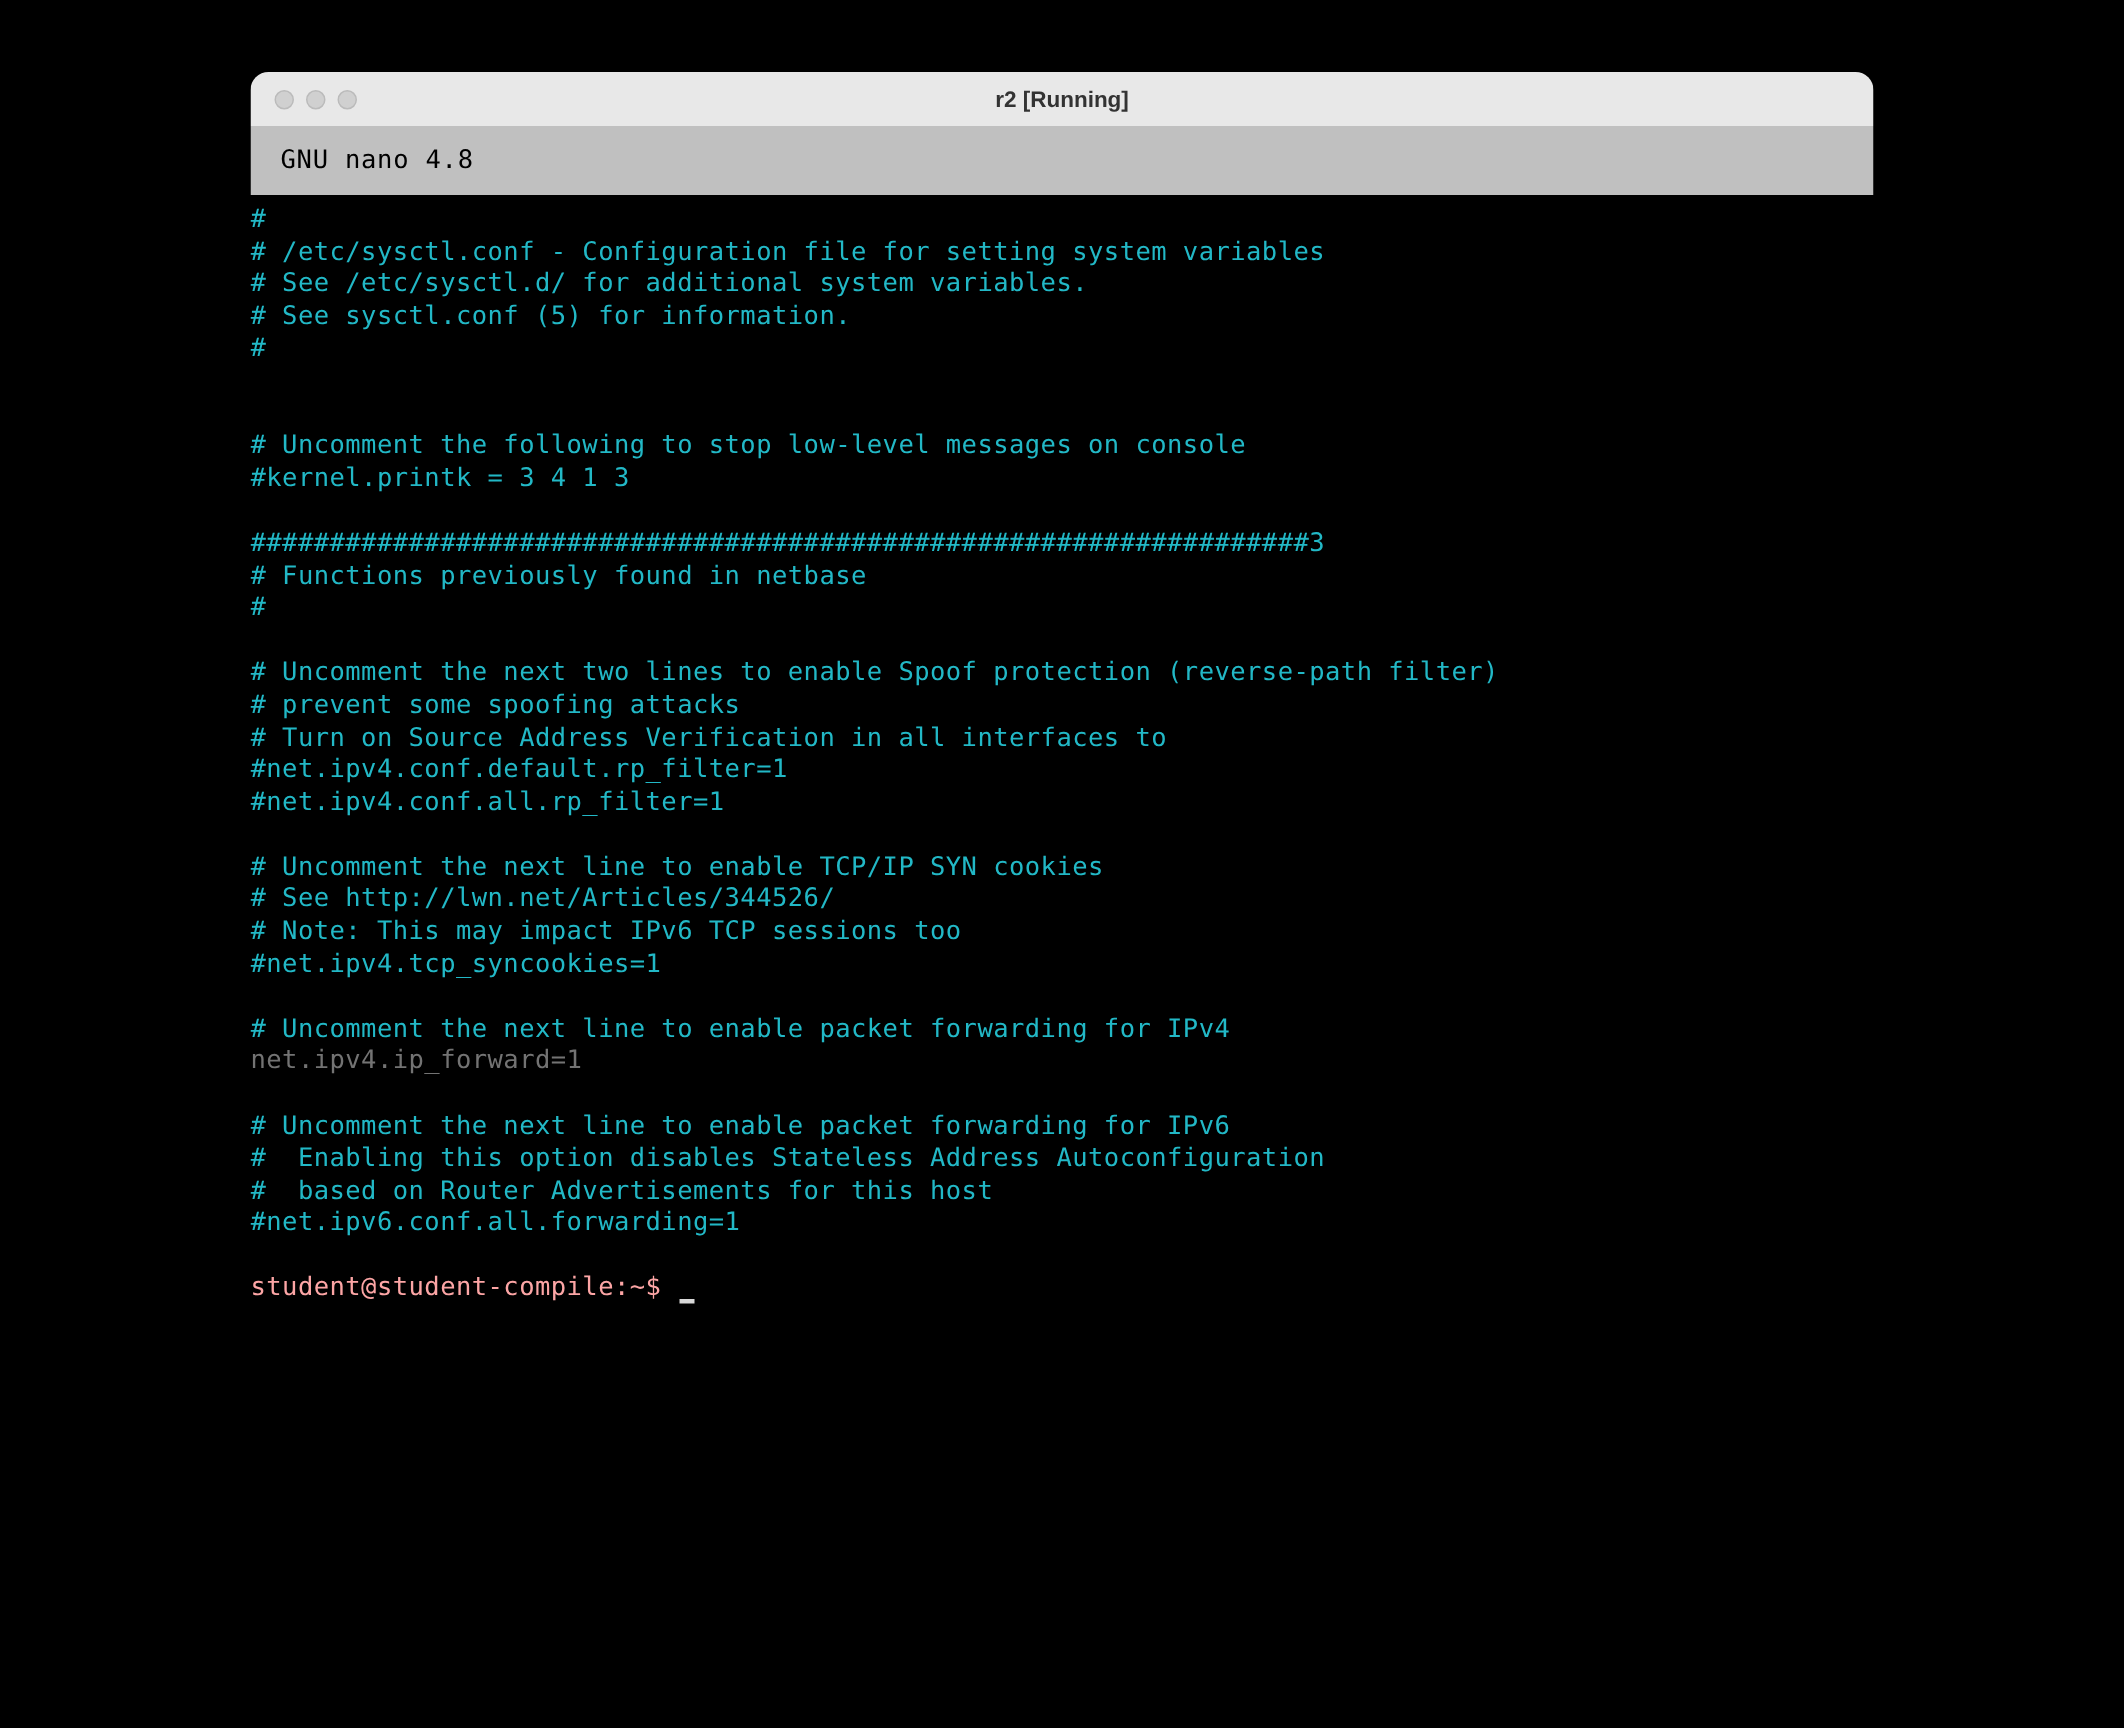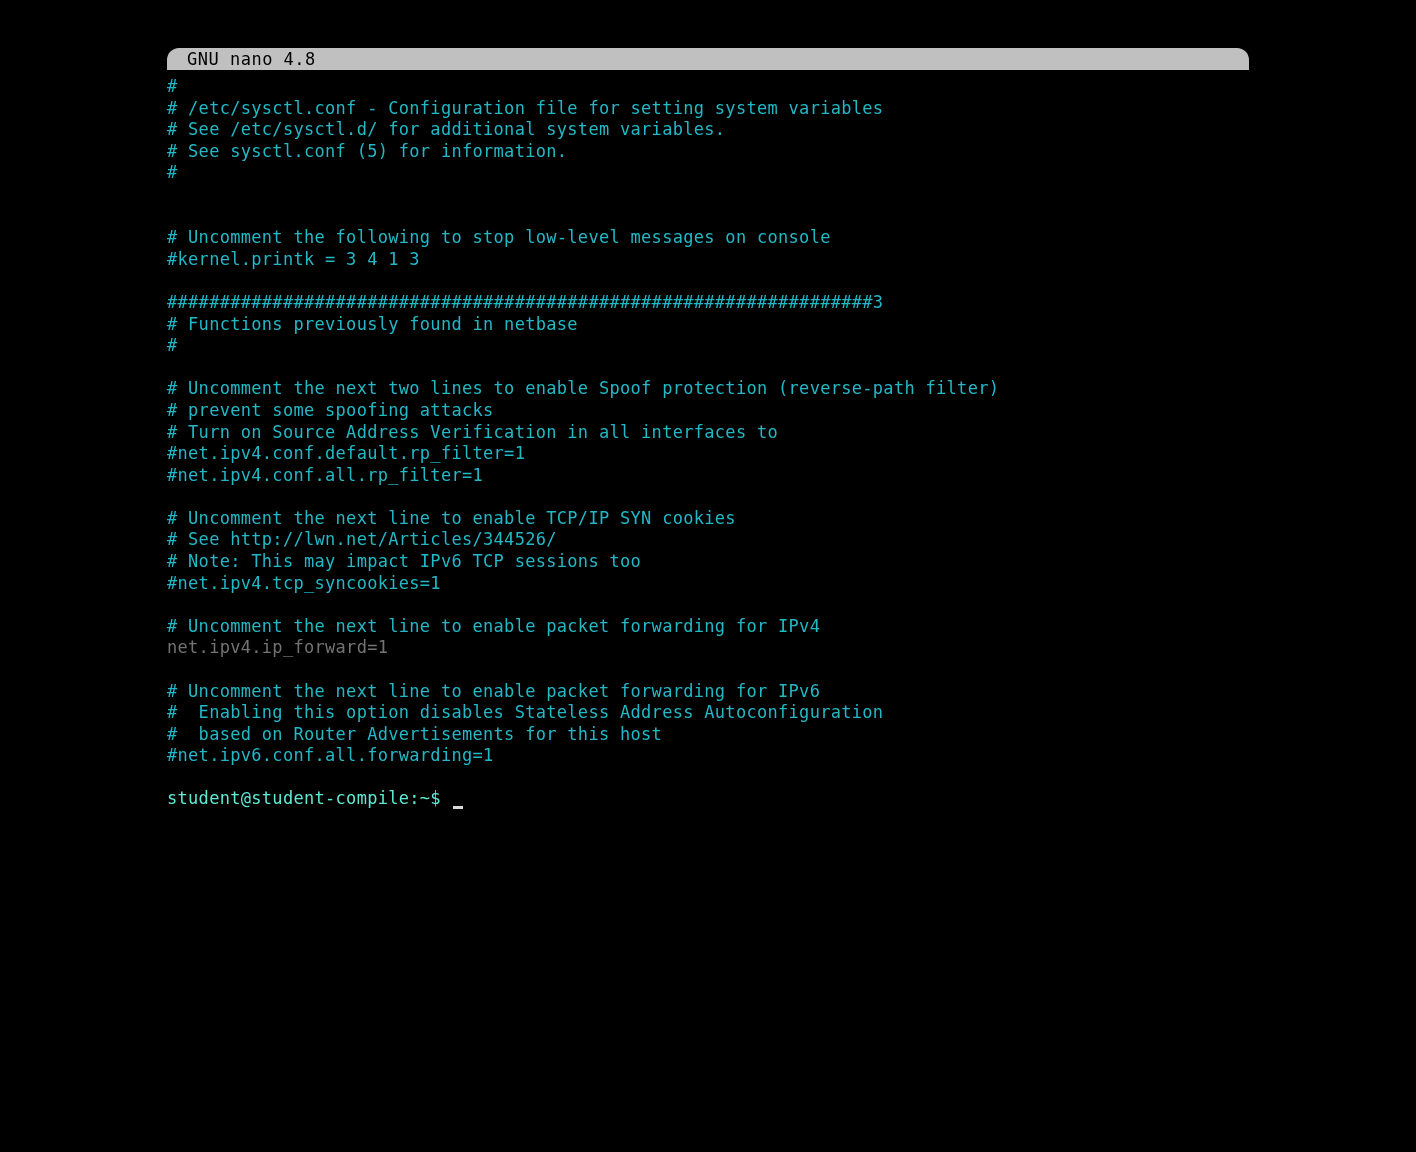--- a/index.html
+++ b/index.html
@@ -58,21 +58,21 @@
       font-size: 15px;
       font-weight: 600;
       color: #333;
     }
     
     .nano-header {
       background: #c0c0c0;
       color: #000;
       display: flex;
       font-size: 17px;
-      padding: 1px 8px;
+      padding: 13px 8px;
       font-family: 'Menlo', 'Monaco', 'Consolas', monospace;
       letter-spacing: 0.5px;
     }
     
     .nano-header-left {
       flex: 0 0 auto;
       padding-left: 12px;
     }
     
     .nano-header-center {
@@ -96,38 +96,46 @@
     
     .comment {
       color: #22b8c6;
     }
     
     .active-line {
       color: #737373;
     }
     
     .prompt-line {
-      color: #5eead4;
+      color: #fca5a5;
       margin-top: 21px;
     }
     
     .cursor {
       display: inline-block;
       width: 10px;
       height: 3px;
       background: #d8d8d8;
       vertical-align: bottom;
       margin-bottom: 1px;
       margin-left: 2px;
     }
   </style>
 </head>
 <body>
 
 <div class="window">
+  <div class="titlebar">
+    <div class="traffic-lights">
+      <div class="traffic-light"></div>
+      <div class="traffic-light"></div>
+      <div class="traffic-light"></div>
+    </div>
+    <div class="window-title">r2 [Running]</div>
+  </div>
 
   <div class="nano-header">
     <div class="nano-header-left">  GNU nano 4.8</div>
     <div style="flex:0 0 140px"></div>
   </div>
 
   <div class="terminal-body">
     <div id="file-content">
         <div class="line comment">#</div>
         <div class="line comment"># /etc/sysctl.conf - Configuration file for setting system variables</div>

